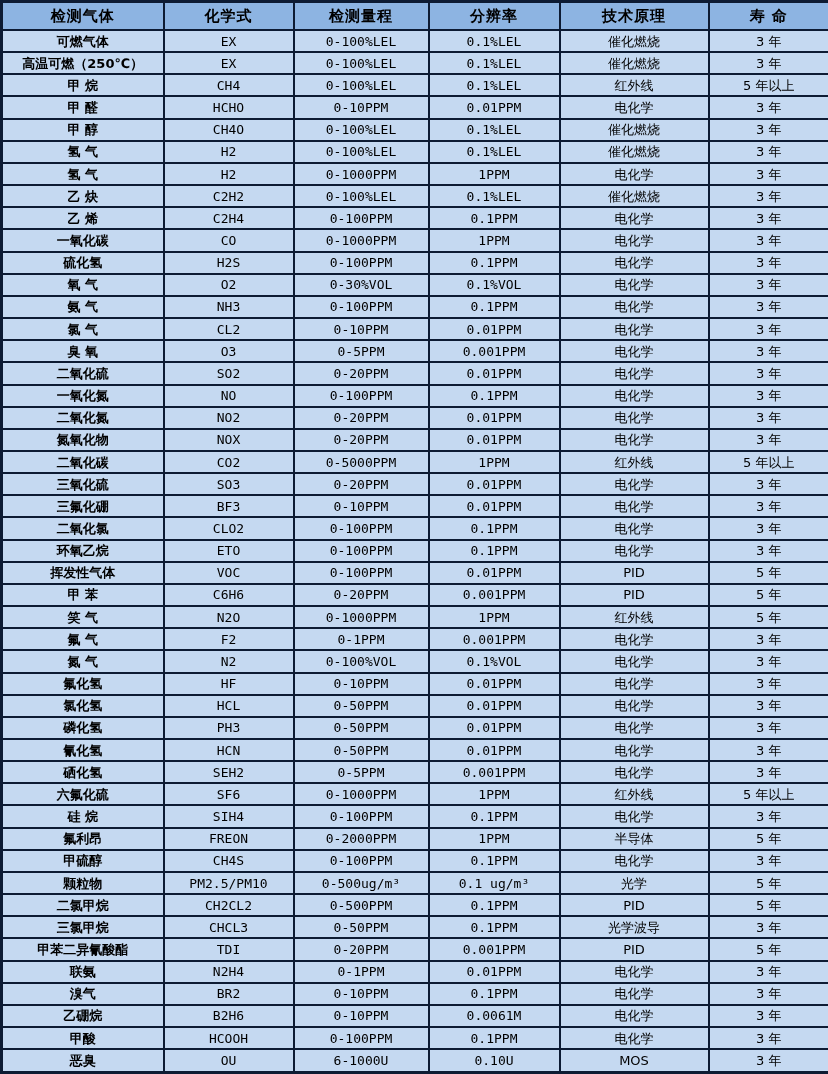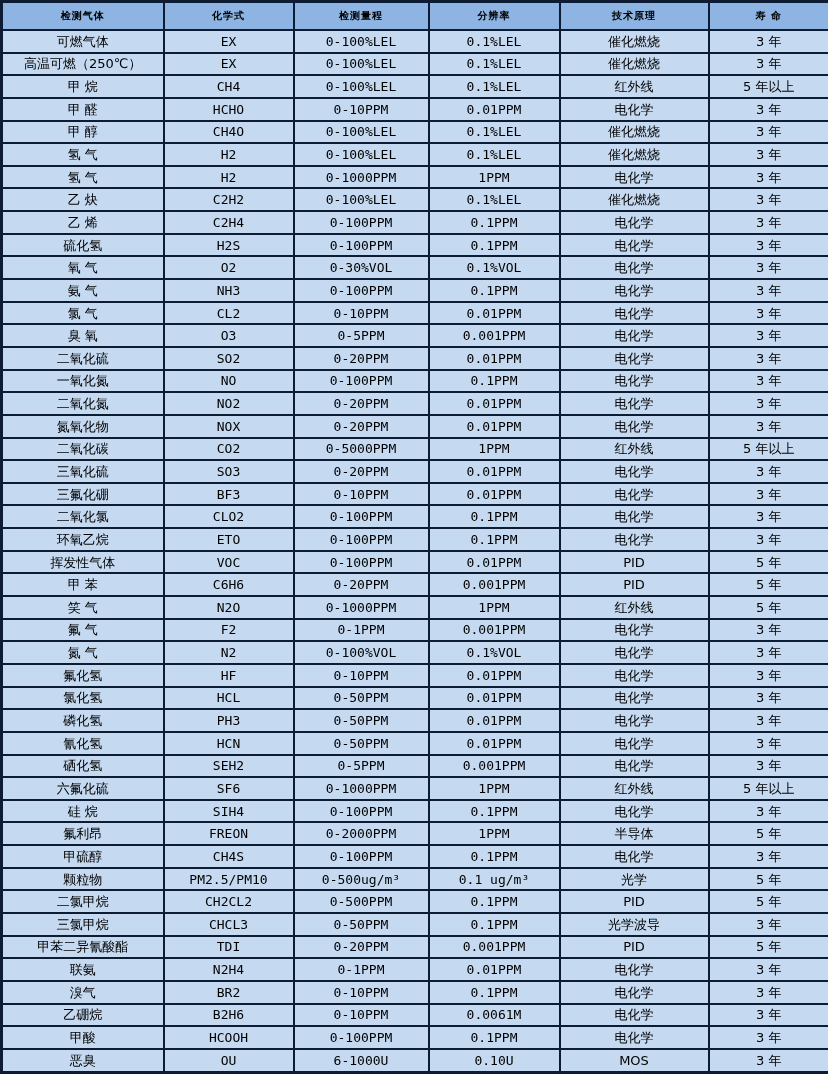--- a/index.html
+++ b/index.html
@@ -12,21 +12,21 @@
     width: 828px;
     height: 1074px;
     border-collapse: collapse;
     table-layout: fixed;
     background: #c5d9f1;
     border: 3px solid #0d1b33;
   }
   table.gas-table th {
     background: #8db4e2;
     border: 2px solid #0d1b33;
-    font-size: 10px;
+    font-size: 15px;
     font-weight: bold;
     color: #000000;
     text-align: center;
     vertical-align: middle;
     height: 26px;
     padding: 0;
     letter-spacing: 1px;
   }
   table.gas-table td {
     background: #c5d9f1;
@@ -37,21 +37,21 @@
     vertical-align: middle;
     padding: 0;
     white-space: nowrap;
     overflow: hidden;
     line-height: 1;
   }
   td.cell-formula, td.cell-range, td.cell-resolution {
     font-family: "DejaVu Sans Mono", monospace;
     font-size: 12px;
   }
-  td.cell-gas { font-size: 13px; }
+  td.cell-gas { font-size: 13px; font-weight: bold; }
   td.cell-principle, td.cell-lifespan { font-size: 12.5px; }
 </style>
 </head>
 <body>
 
 <table class="gas-table">
   <colgroup>
     <col style="width:162px">
     <col style="width:130px">
     <col style="width:135px">
@@ -136,20 +136,28 @@
       </tr>
       <tr>
         <td class="cell-gas">乙  烯</td>
         <td class="cell-formula">C2H4</td>
         <td class="cell-range">0-100PPM</td>
         <td class="cell-resolution">0.1PPM</td>
         <td class="cell-principle">电化学</td>
         <td class="cell-lifespan">3 年</td>
       </tr>
       <tr>
+        <td class="cell-gas">一氧化碳</td>
+        <td class="cell-formula">CO</td>
+        <td class="cell-range">0-1000PPM</td>
+        <td class="cell-resolution">1PPM</td>
+        <td class="cell-principle">电化学</td>
+        <td class="cell-lifespan">3 年</td>
+      </tr>
+      <tr>
         <td class="cell-gas">硫化氢</td>
         <td class="cell-formula">H2S</td>
         <td class="cell-range">0-100PPM</td>
         <td class="cell-resolution">0.1PPM</td>
         <td class="cell-principle">电化学</td>
         <td class="cell-lifespan">3 年</td>
       </tr>
       <tr>
         <td class="cell-gas">氧  气</td>
         <td class="cell-formula">O2</td>

